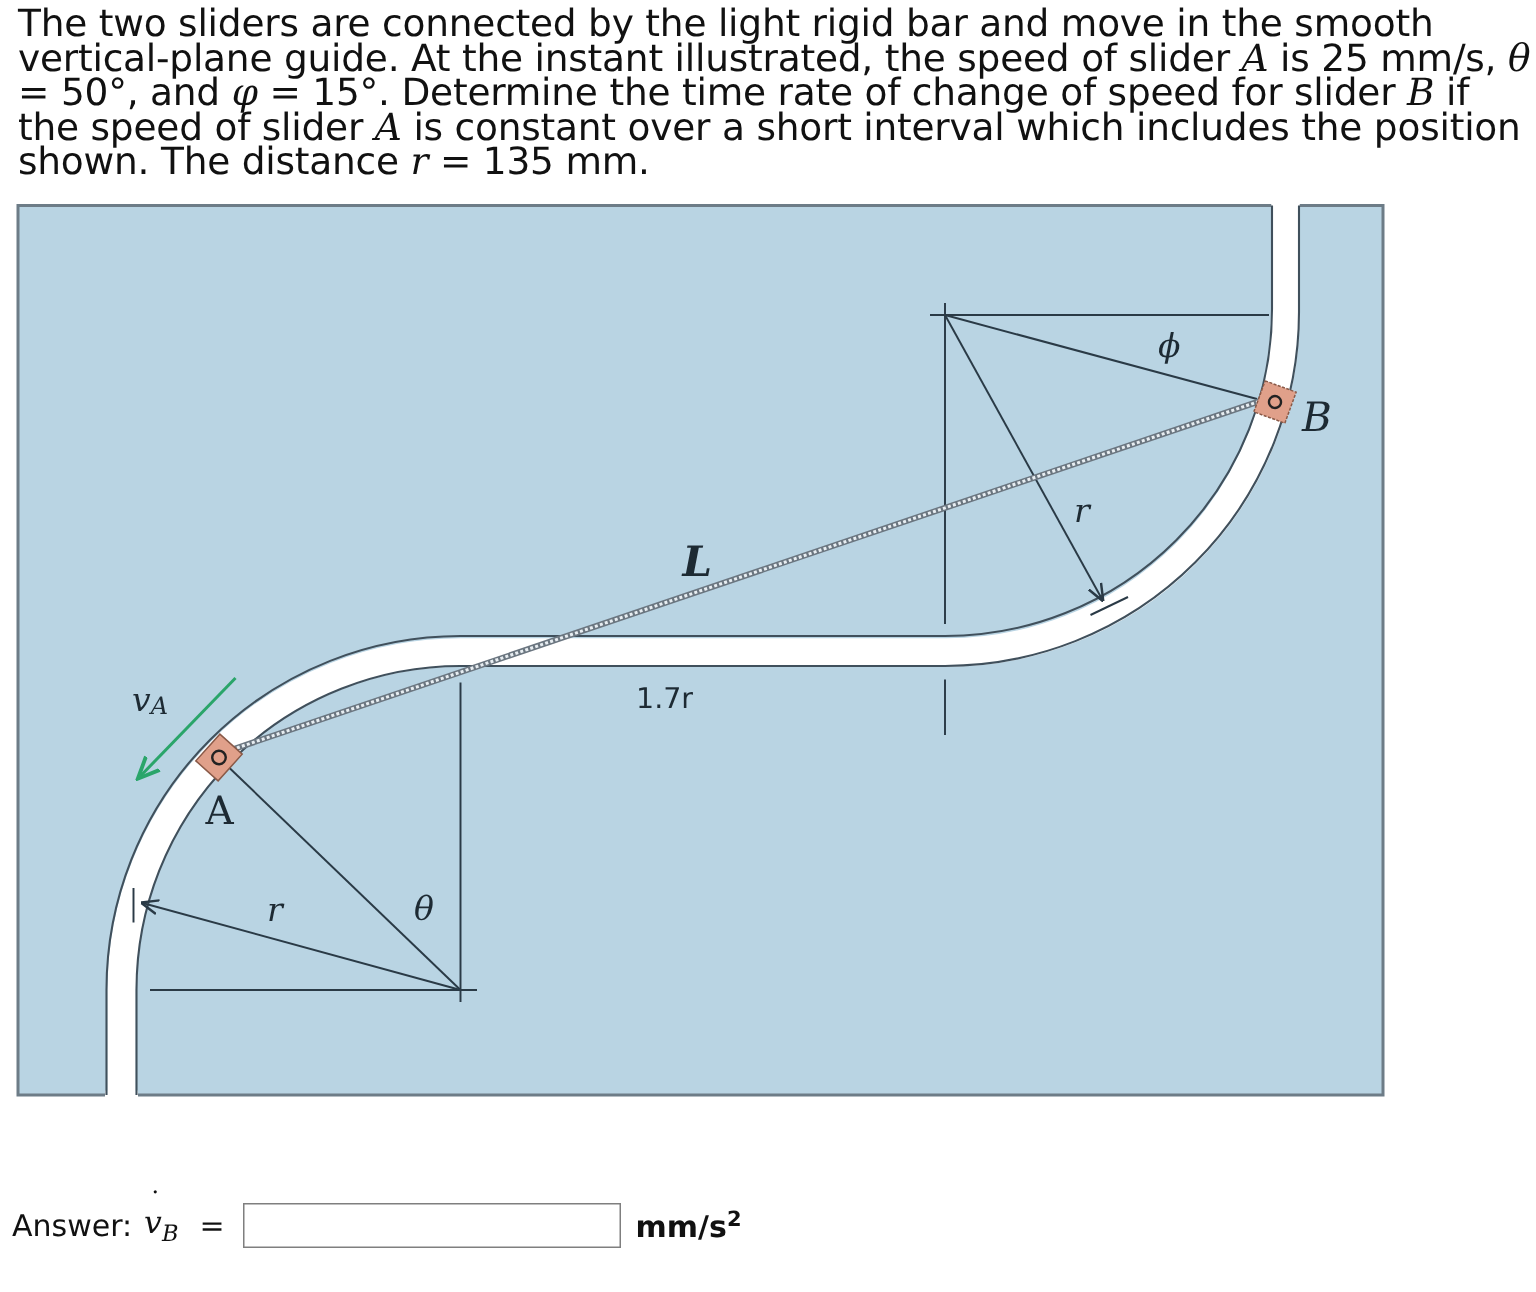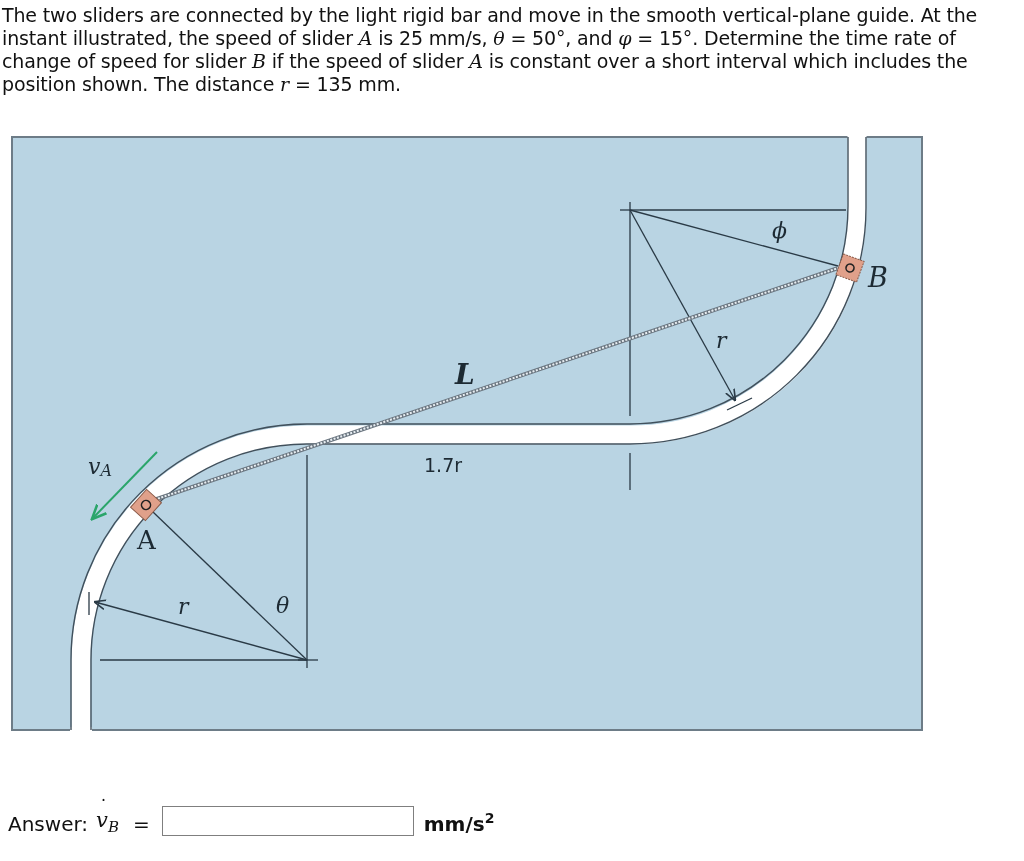--- a/index.html
+++ b/index.html
@@ -1,24 +1,24 @@
 <!DOCTYPE html>
 <html><head>
 <meta charset="utf-8">
 <style>
   html, body { margin: 0; padding: 0; background: #ffffff; }
   body { width: 1024px; height: 861px; position: relative; overflow: hidden;
          font-family: "DejaVu Sans", "Liberation Sans", sans-serif; color: #111; }
-  .problem { position: absolute; left: 2px; top: 4px; width: 1010px;
-             font-size: 19px; line-height: 23px; letter-spacing: -0.15px; }
+  .problem { position: absolute; left: 12px; top: 4px; width: 1010px;
+             font-size: 25px; line-height: 23px; letter-spacing: -0.15px; }
   .problem p { margin: 0; }
   .problem i { font-family: "DejaVu Serif", "Liberation Serif", serif; }
   .diagram { position: absolute; left: 0; top: 0; width: 1024px; height: 861px; pointer-events: none; }
   .diagram svg { width: 1024px; height: 861px; }
-  .answer { position: absolute; left: 8px; top: 798px; height: 38px; display: flex; align-items: flex-end;
+  .answer { position: absolute; left: 8px; top: 798px; height: 38px; display: flex; align-items: center;
             font-size: 20px; }
   .answer .lbl { margin-right: 8px; }
   .answer .var { font-family: "DejaVu Serif", "Liberation Serif", serif; font-style: italic; font-size: 21px; position: relative; }
   .answer .var .dot { position: absolute; left: 3px; top: -12px; font-style: normal; font-size: 18px; }
   .answer .var sub { font-size: 15px; }
   .answer .eq { margin: 0 12px 0 14px; }
   .answer input { width: 252px; height: 30px; border: 1px solid #7f7f7f; box-sizing: border-box;
                   padding: 2px 6px; font-size: 16px; font-family: "DejaVu Sans", sans-serif; outline: none; }
   .answer .unit { margin-left: 10px; font-weight: bold; }
   .answer .unit sup { font-size: 14px; }

